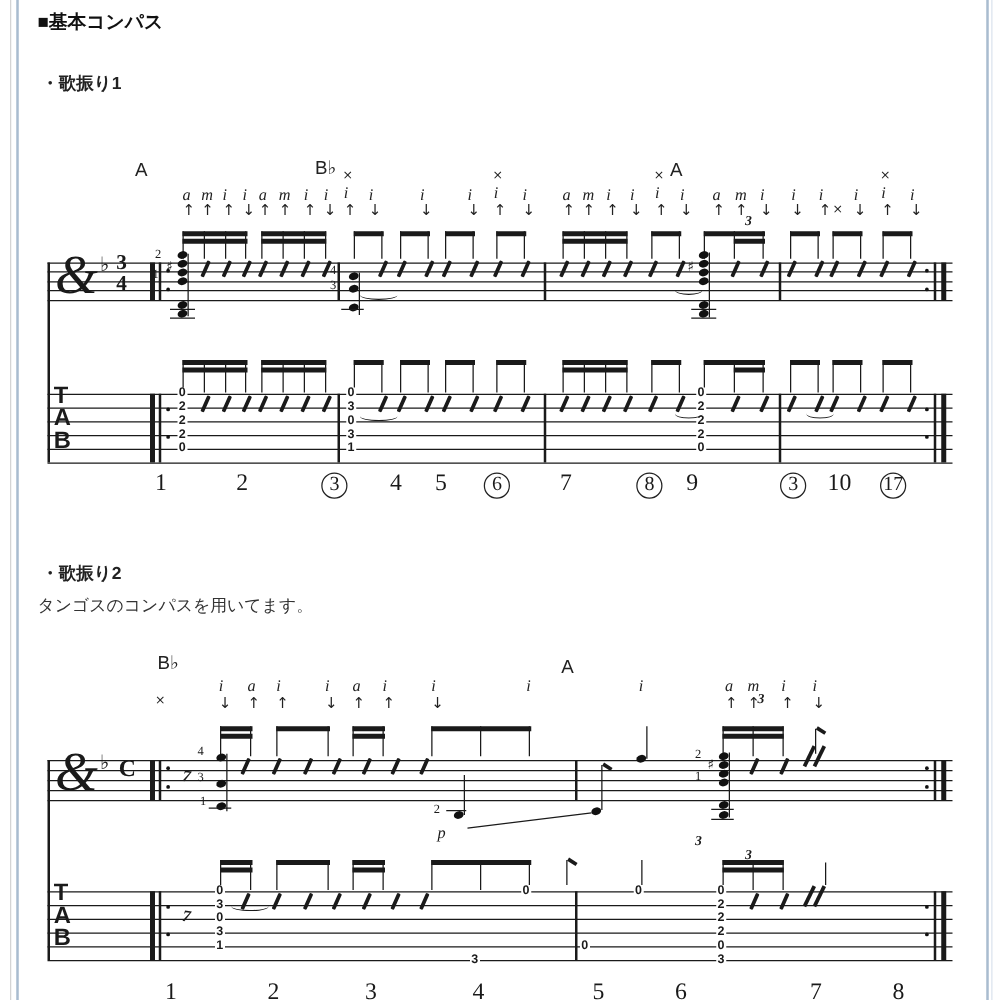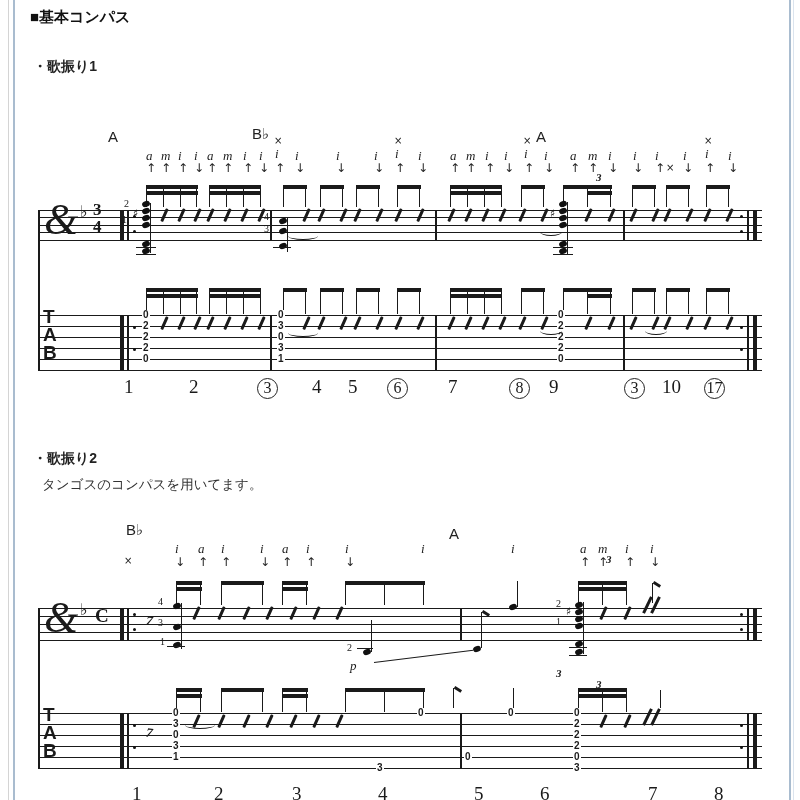--- a/index.html
+++ b/index.html
@@ -371,21 +371,21 @@
       <div class="el mc" style="left: 387px; top: 378px;">6</div>
       <div class="el mn" style="left: 448px; top: 377px;">7</div>
       <div class="el mc" style="left: 509px; top: 378px;">8</div>
       <div class="el mn" style="left: 549px; top: 377px;">9</div>
       <div class="el mc" style="left: 624px; top: 378px;">3</div>
       <div class="el mn" style="left: 662px; top: 377px;">10</div>
       <div class="el mc" style="left: 704px; top: 378px;">17</div>
     </div>
 
   <div class="txt h2" style="left:33px;top:450px;">・歌振り2</div>
-  <div class="txt desc" style="left:30px;top:476px;margin-left:12px;">タンゴスのコンパスを用いてます。</div>
+  <div class="txt desc" style="left:30px;top:476px;">タンゴスのコンパスを用いてます。</div>
 
   <div class="layer">
 
   <div class="el ln" style="left: 38px; top: 608px; width: 724px;"></div>
       <div class="el ln" style="left: 38px; top: 616px; width: 724px;"></div>
       <div class="el ln" style="left: 38px; top: 624px; width: 724px;"></div>
       <div class="el ln" style="left: 38px; top: 632px; width: 724px;"></div>
       <div class="el ln" style="left: 38px; top: 640px; width: 724px;"></div>
       <div class="el ln" style="left: 38px; top: 713px; width: 724px;"></div>
       <div class="el ln" style="left: 38px; top: 724px; width: 724px;"></div>

